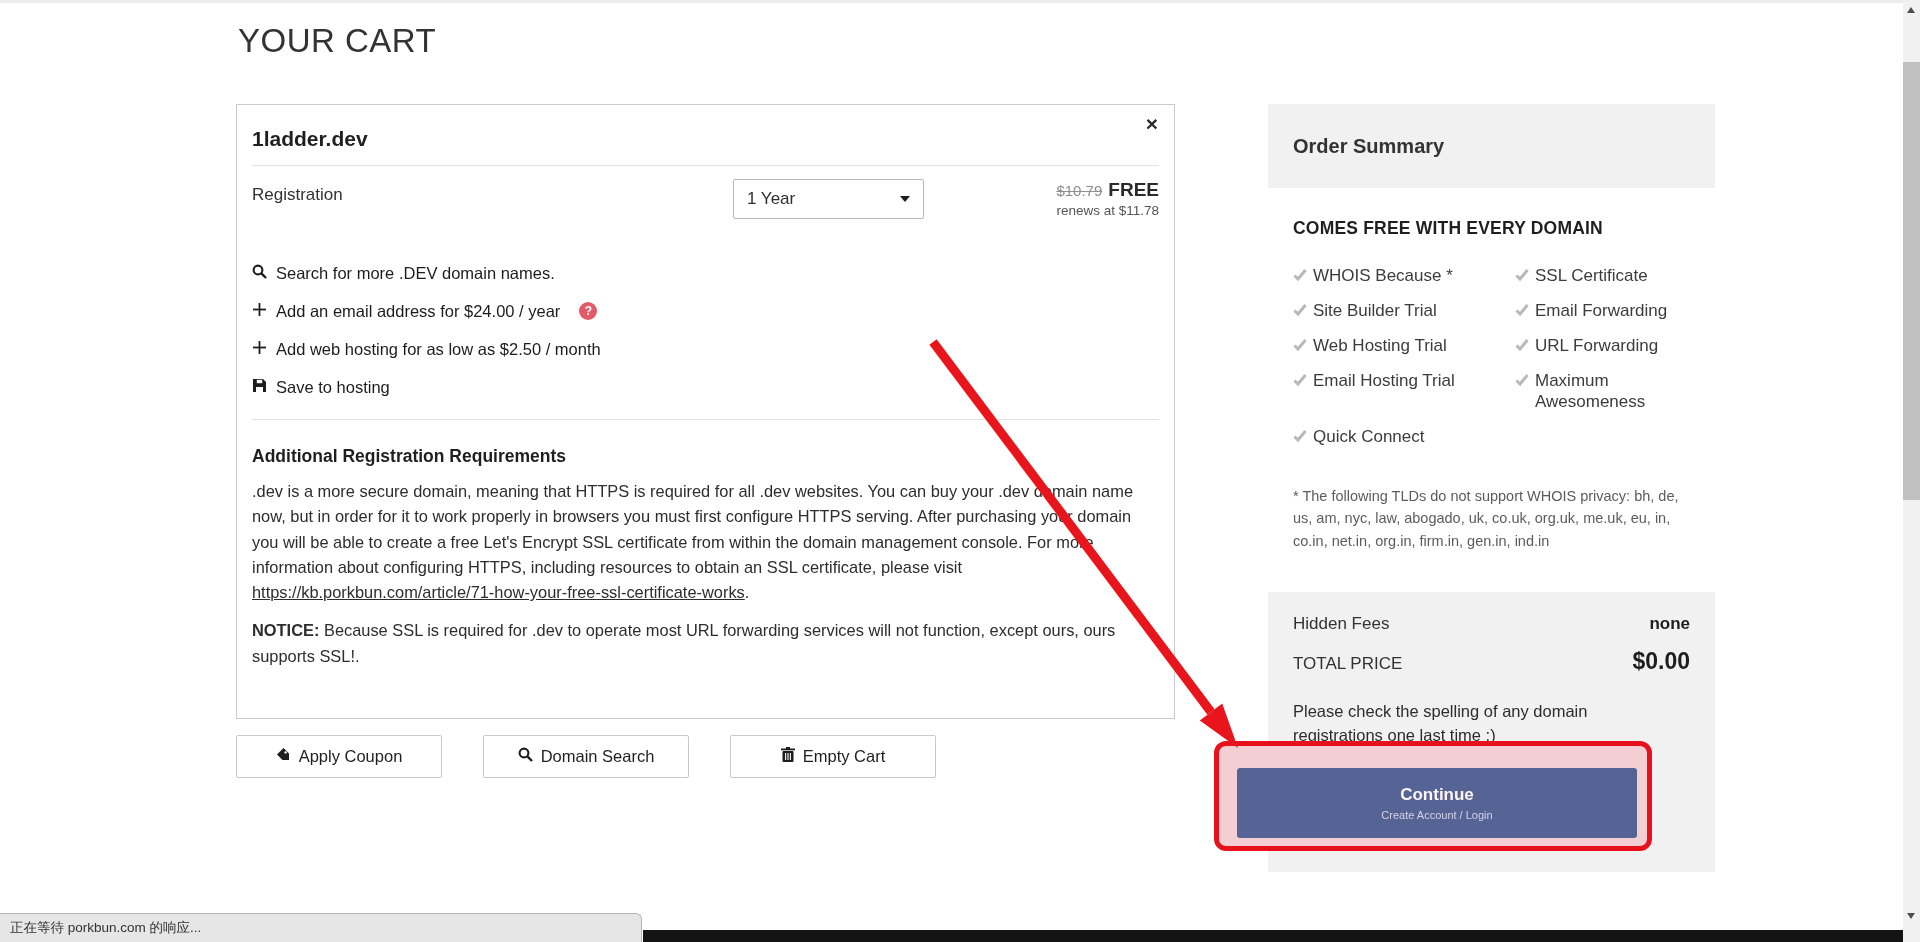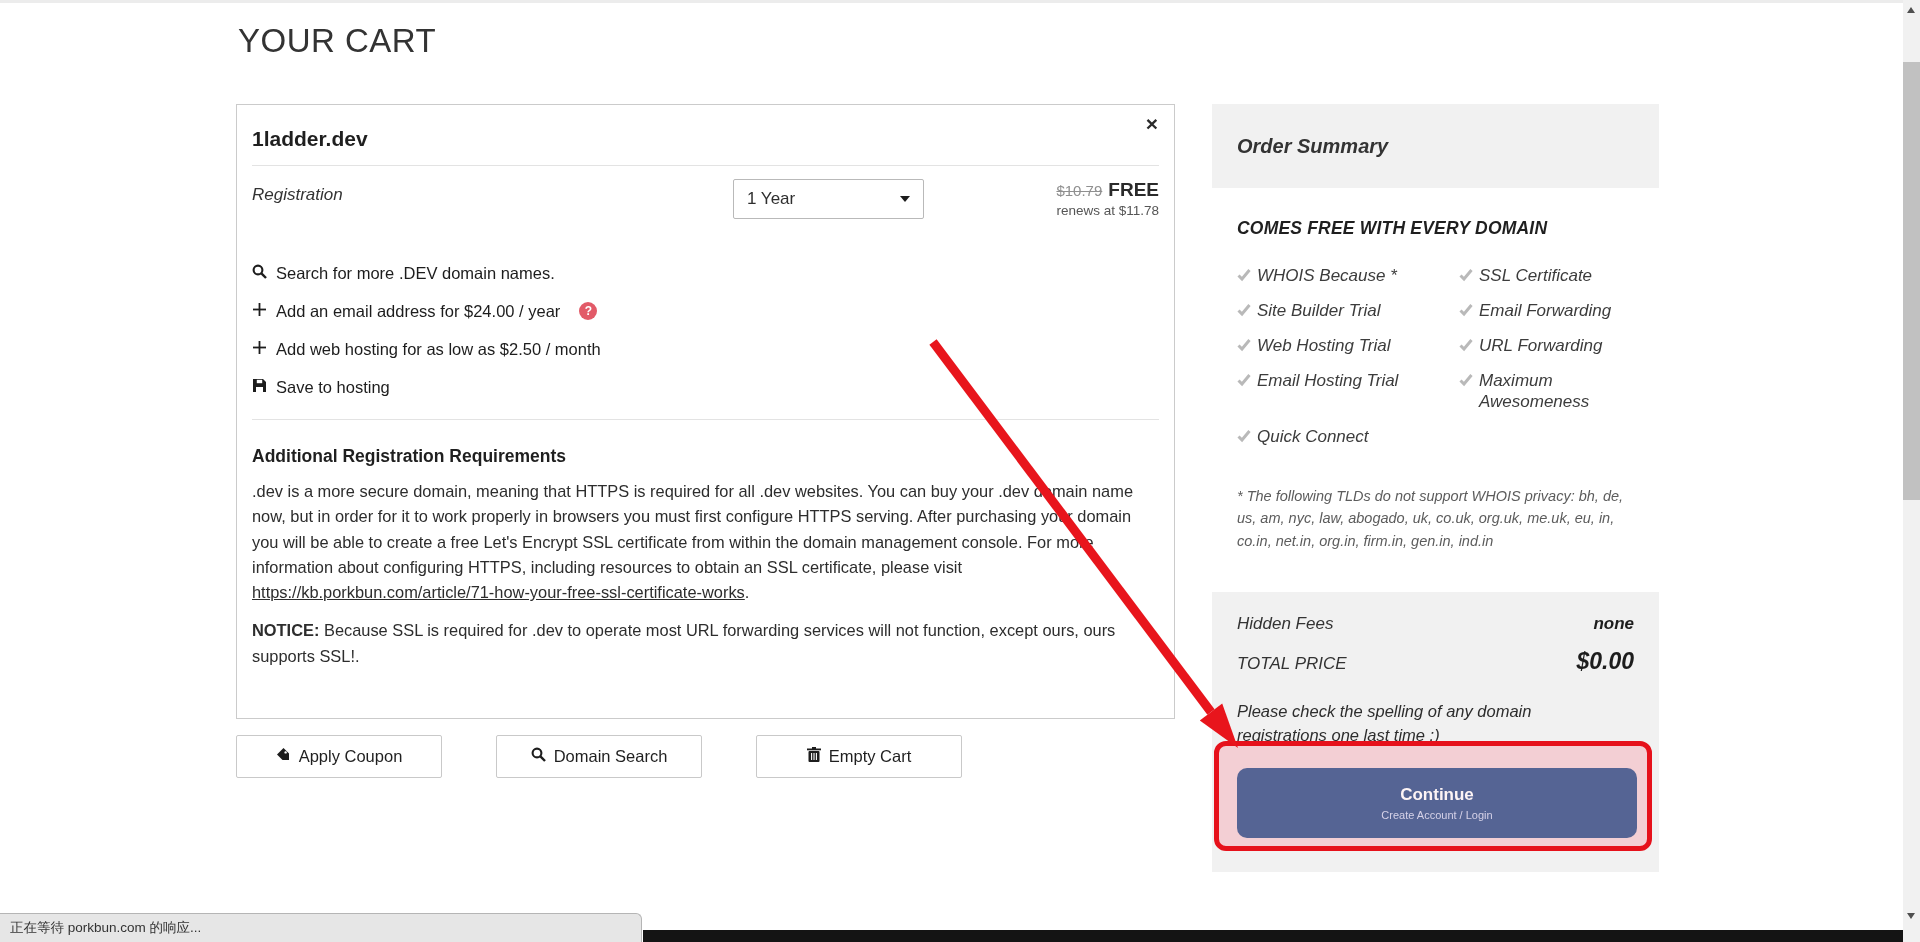--- a/index.html
+++ b/index.html
@@ -15,21 +15,21 @@
   .page-title { position:absolute; left:238px; top:22px; font-size:33px; font-weight:400; color:#333; letter-spacing:0.5px; }
 
   
   .cart-card { position:absolute; left:236px; top:104px; width:939px; height:615px;
     background:#fff; border:1px solid #cbcbcb; padding:0 15px; }
   .card-close { position:absolute; top:8px; right:16px; font-size:21px; font-weight:700; color:#2a2a2a; cursor:pointer; line-height:1; }
   .domain-title { padding-top:22px; font-size:21px; font-weight:700; color:#1f1f1f; }
   .div-line { border:0; border-top:1px solid #e3e3e3; margin-top:14px; }
 
   .reg-row { position:relative; height:40px; margin-top:13px; }
-  .reg-label { position:absolute; left:0; top:6px; font-size:17px; color:#333;font-style:italic; }
+  .reg-label { position:absolute; left:0; top:6px; font-size:17px; color:#333; }
   .term-select { position:absolute; left:481px; top:0; width:191px; height:40px;
     border:1px solid #b9b9b9; border-radius:2px; background:#fff; cursor:pointer;
     display:flex; align-items:center; justify-content:space-between; padding:0 13px; }
   .term-select .sel-text { font-size:17px; color:#2f2f2f; }
   .sel-caret { width:0; height:0; border-left:5px solid transparent; border-right:5px solid transparent; border-top:6px solid #1c1c1c; }
   .price-block { position:absolute; right:0; top:0; text-align:right; }
   .price-line { font-size:19px; }
   .price-old { font-size:15px; color:#8f8f8f; text-decoration:line-through; margin-right:6px; }
   .price-free { font-weight:700; color:#2a2a2a; }
   .price-renew { font-size:13.5px; color:#555; margin-top:2px; }
@@ -41,46 +41,46 @@
   .q-badge { display:inline-flex; align-items:center; justify-content:center; width:18px; height:18px;
     border-radius:50%; background:#e25a68; color:#fff; font-size:12px; font-weight:700; margin-left:10px; cursor:pointer; }
 
   .req-heading { margin-top:26px; font-size:17.5px; font-weight:700; color:#1f1f1f; }
   .req-body { margin-top:12px; font-size:16.4px; line-height:25.3px; color:#2d2d2d; }
   .req-link { color:#2d2d2d; text-decoration:underline; cursor:pointer; }
   .notice-p { margin-top:13px; font-size:16.4px; line-height:25.3px; color:#2d2d2d; }
   .notice-label { font-weight:700; }
 
   
-  .actions-row { position:absolute; left:236px; top:735px; display:flex; gap:54px; }
+  .actions-row { position:absolute; left:236px; top:735px; display:flex; gap:41px; }
   .action-btn { width:206px; height:43px; background:#fff; border:1px solid #c9c9c9; border-radius:2px;
     display:flex; align-items:center; justify-content:center; gap:8px; font-size:16.5px; color:#1f1f1f; cursor:pointer; }
 
   
-  .summary { position:absolute; left:1212px; top:104px; width:447px;font-style:italic; }
+  .summary { position:absolute; left:1268px; top:104px; width:447px; }
   .os-box1 { height:84px; background:#f1f1f1; display:flex; align-items:center; padding:0 25px;
     font-size:20px; font-weight:700; color:#333; }
   .os-content { padding:0 25px; }
   .free-heading { margin-top:30px; font-size:17.5px; font-weight:700; color:#1f1f1f; letter-spacing:0.2px; }
   .perks { margin-top:26px; display:grid; grid-template-columns:222px 1fr; row-gap:14px; }
   .perk { display:flex; gap:6px; font-size:17px; color:#3c3c3c; line-height:21px; }
   .perk svg { flex:0 0 auto; margin-top:3px; }
   .whois-note { margin-top:38px; font-size:14.5px; line-height:22.3px; color:#5c5c5c; }
   .os-box2 { margin-top:40px; background:#f1f1f1; padding:22px 25px; height:280px; }
   .fee-row { display:flex; justify-content:space-between; align-items:baseline; font-size:17px; color:#333; }
   .fee-value { font-weight:700; color:#1d1d1d; }
   .total-row { display:flex; justify-content:space-between; align-items:baseline; margin-top:14px; font-size:17px; color:#333; }
   .total-value { font-weight:700; font-size:23px; color:#1d1d1d;text-align:center; }
   .spelling-note { margin-top:24px; font-size:16.5px; line-height:24px; color:#2d2d2d; width:340px; }
 
   
   .hl-box { position:absolute; left:1214px; top:741px; width:438px; height:110px;
     border:5px solid #e6111b; border-radius:12px; background:#f3cfd4; z-index:4; pointer-events:none; }
   .continue-btn { position:absolute; left:1237px; top:768px; width:400px; height:70px; z-index:5;
-    background:#556494; border-radius:10px; display:flex; flex-direction:column; align-items:center; justify-content:center; cursor:pointer; }
+    background:#556494; border-radius:3px; display:flex; flex-direction:column; align-items:center; justify-content:center; cursor:pointer; }
   .continue-main { font-size:17px; font-weight:700; color:#fdf4f5; }
   .continue-sub { margin-top:4px; font-size:11px; color:#d6d2e8; }
   .arrow-overlay { position:absolute; left:0; top:0; width:1920px; height:942px; z-index:10; pointer-events:none; }
 
   
   .status-bubble { position:absolute; left:0; top:913px; width:642px; height:29px; z-index:8;
     background:#e6e6e6; border-top:1px solid #b5b5b5; border-right:1px solid #b5b5b5;
     border-top-right-radius:6px; font-size:13.5px; color:#333; line-height:28px; padding-left:10px; }
   .black-bar { position:absolute; left:643px; top:930px; width:1260px; height:12px; background:#141414; z-index:7; }
   .scrollbar { position:absolute; left:1903px; top:0; width:17px; height:942px; background:#f1f1f1; z-index:9; }

